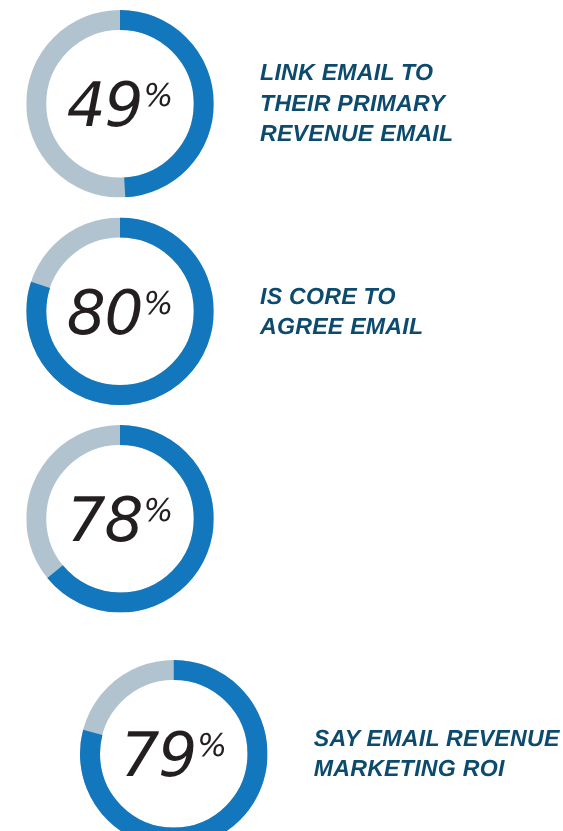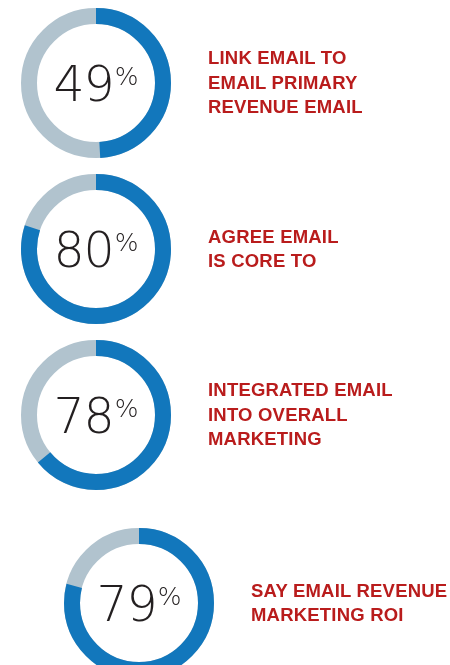--- a/index.html
+++ b/index.html
@@ -10,20 +10,21 @@
     background: #ffffff;
     font-family: "Liberation Sans", sans-serif;
     overflow: hidden;
   }
 
   #infographic {
     position: relative;
     width: 450px;
     height: 665px;
     background: #ffffff;
+    font-style: italic;
   }
 
   .stat-row {
     position: absolute;
     left: 0;
     width: 450px;
     height: 166px;
     display: flex;
     align-items: center;
   }
@@ -91,21 +92,21 @@
     flex: 1 1 auto;
     padding-right: 8px;
   }
 
   .label-line {
     font-family: "Liberation Sans", sans-serif;
     font-size: 18.5px;
     font-weight: bold;
     letter-spacing: 0.2px;
     line-height: 24.5px;
-    color: #b91c1c;
+    color: #0c4a6e;
     white-space: nowrap;
   }
 </style>
 </head>
 <body>
 
 <div id="infographic">
 
   <div class="stat-row r0">
     <div class="donut-wrap">
@@ -115,61 +116,56 @@
       </svg>
       <div class="donut-center">
         <div class="pct-group">
           <span class="pct-number">49</span>
           <span class="pct-symbol">%</span>
         </div>
       </div>
     </div>
     <div class="label-block">
       <div class="label-line">LINK EMAIL TO</div>
-      <div class="label-line">EMAIL PRIMARY</div>
+      <div class="label-line">THEIR PRIMARY</div>
       <div class="label-line">REVENUE EMAIL</div>
     </div>
   </div>
 
   <div class="stat-row r1">
     <div class="donut-wrap">
       <svg class="donut-svg" viewBox="0 0 150 150">
         <circle cx="75" cy="75" r="67" fill="none" stroke="#B1C3CE" stroke-width="16"></circle>
         <circle class="arc" cx="75" cy="75" r="67" fill="none" stroke="#1277BC" stroke-width="16" stroke-dasharray="336.77873246482585 84.19468311620642" transform="rotate(-90 75 75)"></circle>
       </svg>
       <div class="donut-center">
         <div class="pct-group">
           <span class="pct-number">80</span>
           <span class="pct-symbol">%</span>
         </div>
       </div>
     </div>
     <div class="label-block">
+      <div class="label-line">IS CORE TO</div>
       <div class="label-line">AGREE EMAIL</div>
-      <div class="label-line">IS CORE TO</div>
     </div>
   </div>
 
   <div class="stat-row r2">
     <div class="donut-wrap">
       <svg class="donut-svg" viewBox="0 0 150 150">
         <circle cx="75" cy="75" r="67" fill="none" stroke="#B1C3CE" stroke-width="16"></circle>
         <circle class="arc" cx="75" cy="75" r="67" fill="none" stroke="#1277BC" stroke-width="16" stroke-dasharray="269.42298597186067 151.5504296091716" transform="rotate(-90 75 75)"></circle>
       </svg>
       <div class="donut-center">
         <div class="pct-group">
           <span class="pct-number">78</span>
           <span class="pct-symbol">%</span>
         </div>
       </div>
-    </div>
-    <div class="label-block">
-      <div class="label-line">INTEGRATED EMAIL</div>
-      <div class="label-line">INTO OVERALL</div>
-      <div class="label-line">MARKETING</div>
     </div>
   </div>
 
   <div class="stat-row r3">
     <div class="donut-wrap">
       <svg class="donut-svg" viewBox="0 0 150 150">
         <circle cx="75" cy="75" r="67" fill="none" stroke="#B1C3CE" stroke-width="16"></circle>
         <circle class="arc" cx="75" cy="75" r="67" fill="none" stroke="#1277BC" stroke-width="16" stroke-dasharray="332.5689983090155 88.40441727201676" transform="rotate(-90 75 75)"></circle>
       </svg>
       <div class="donut-center">

